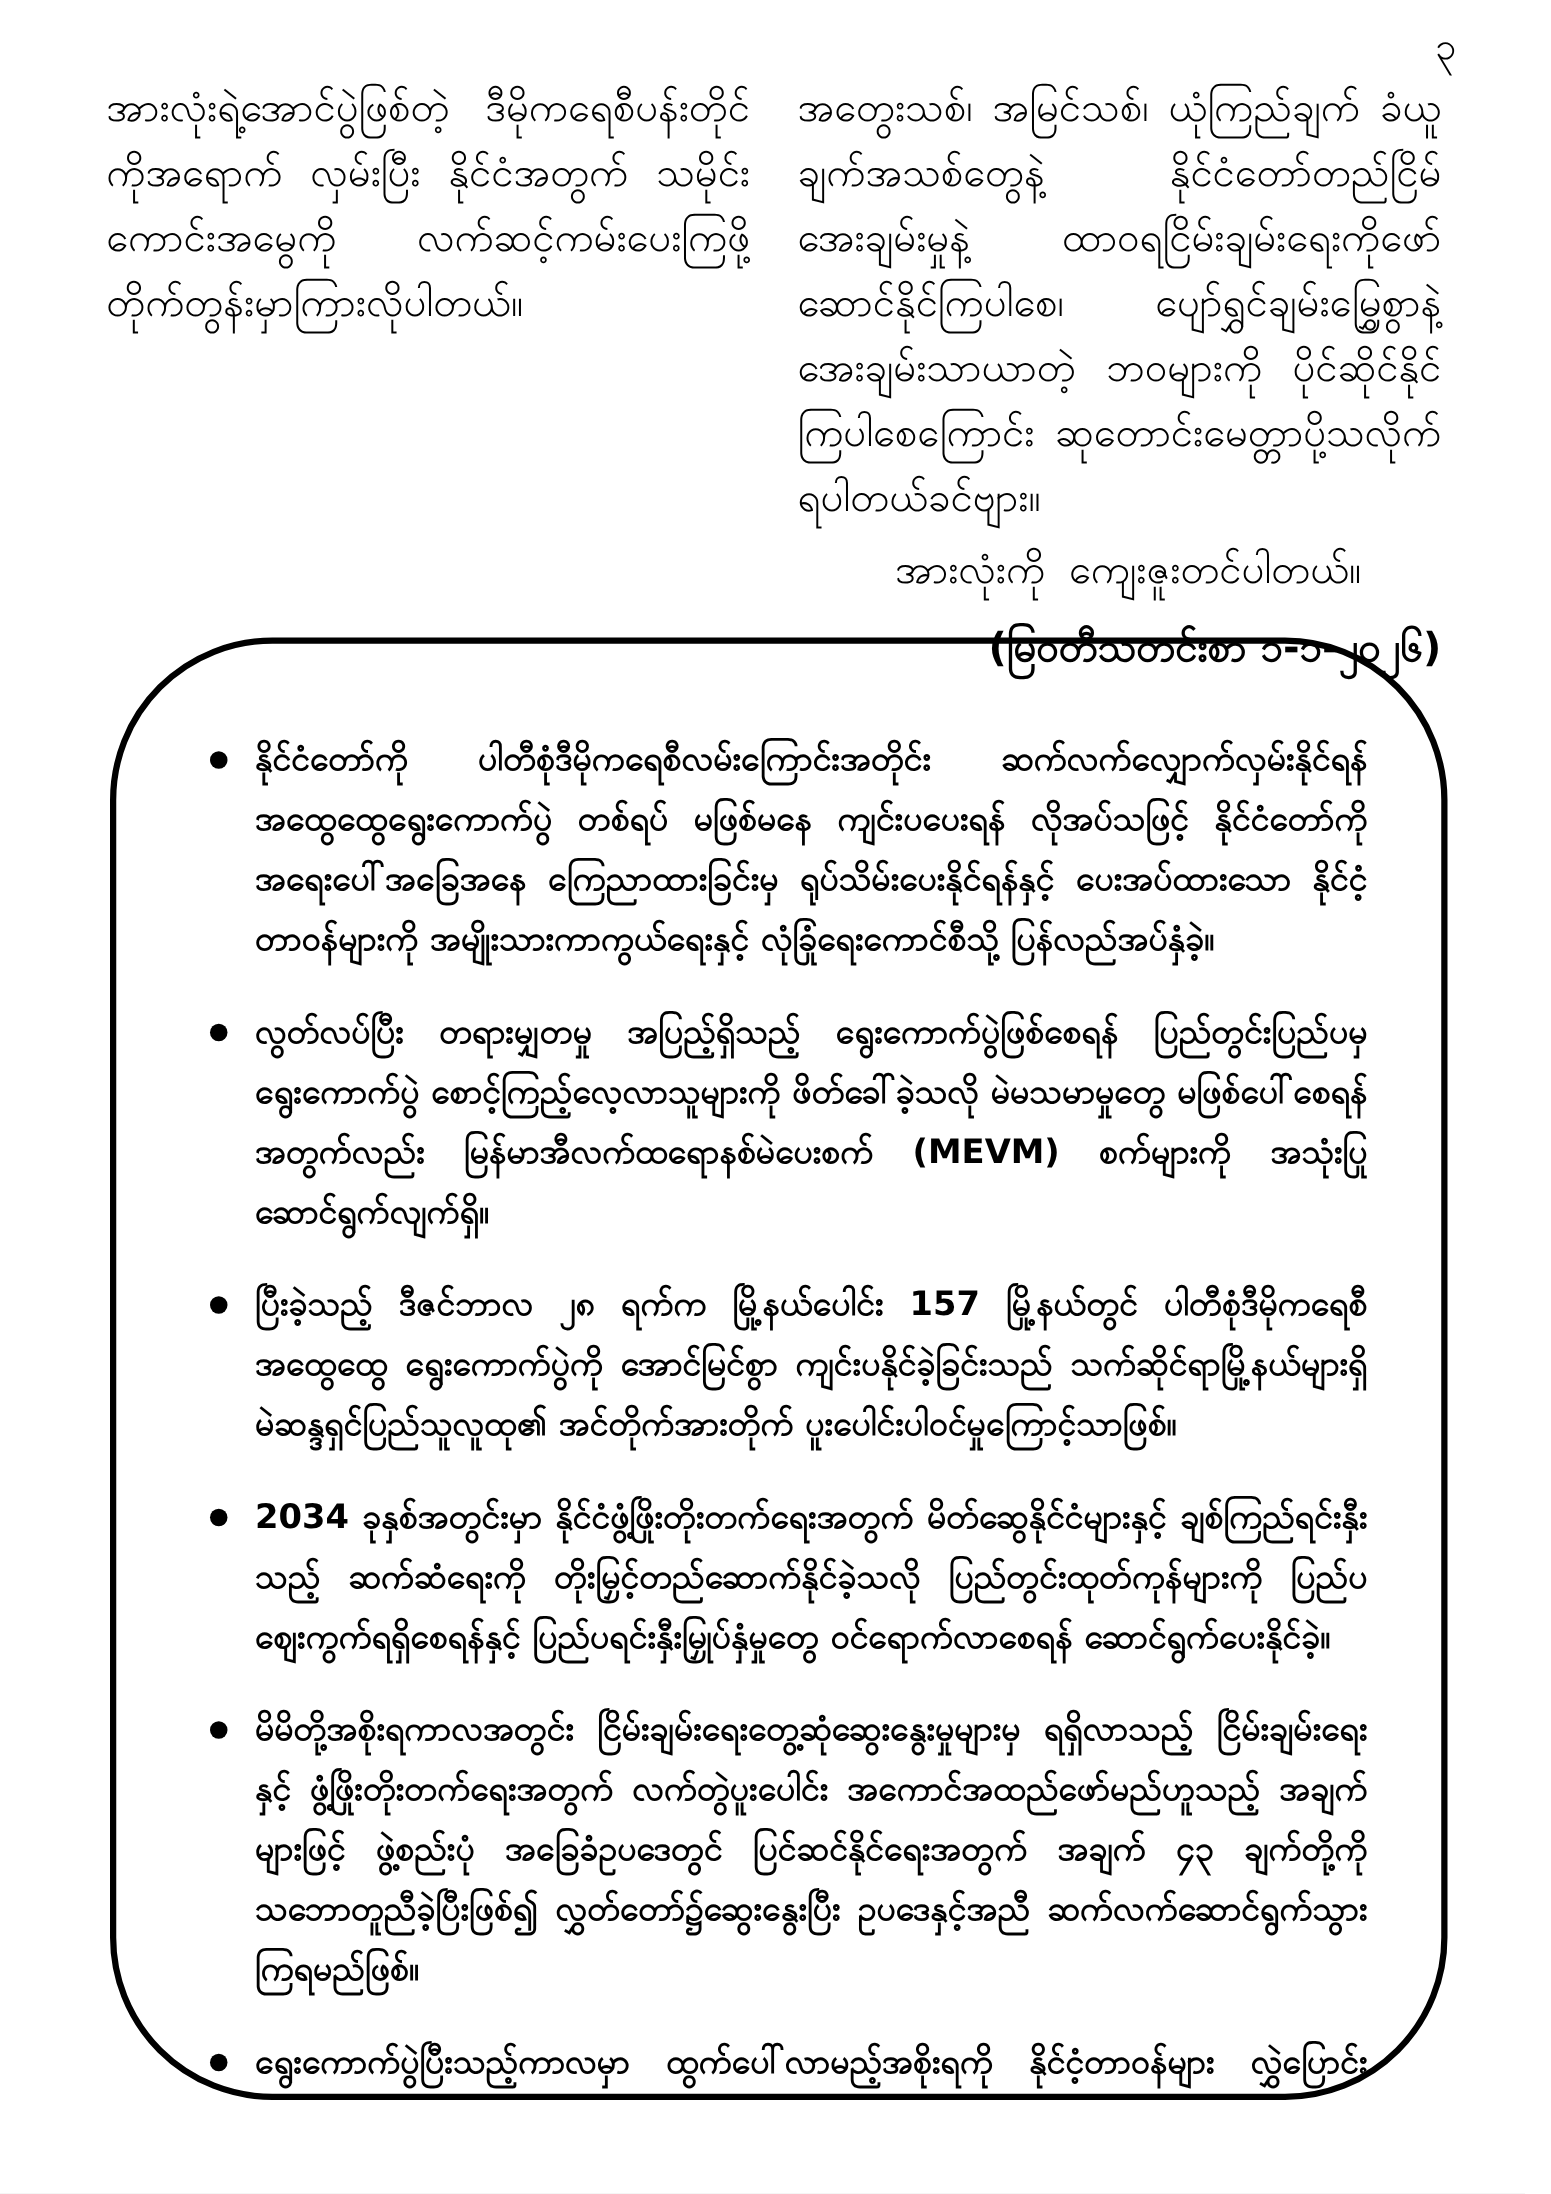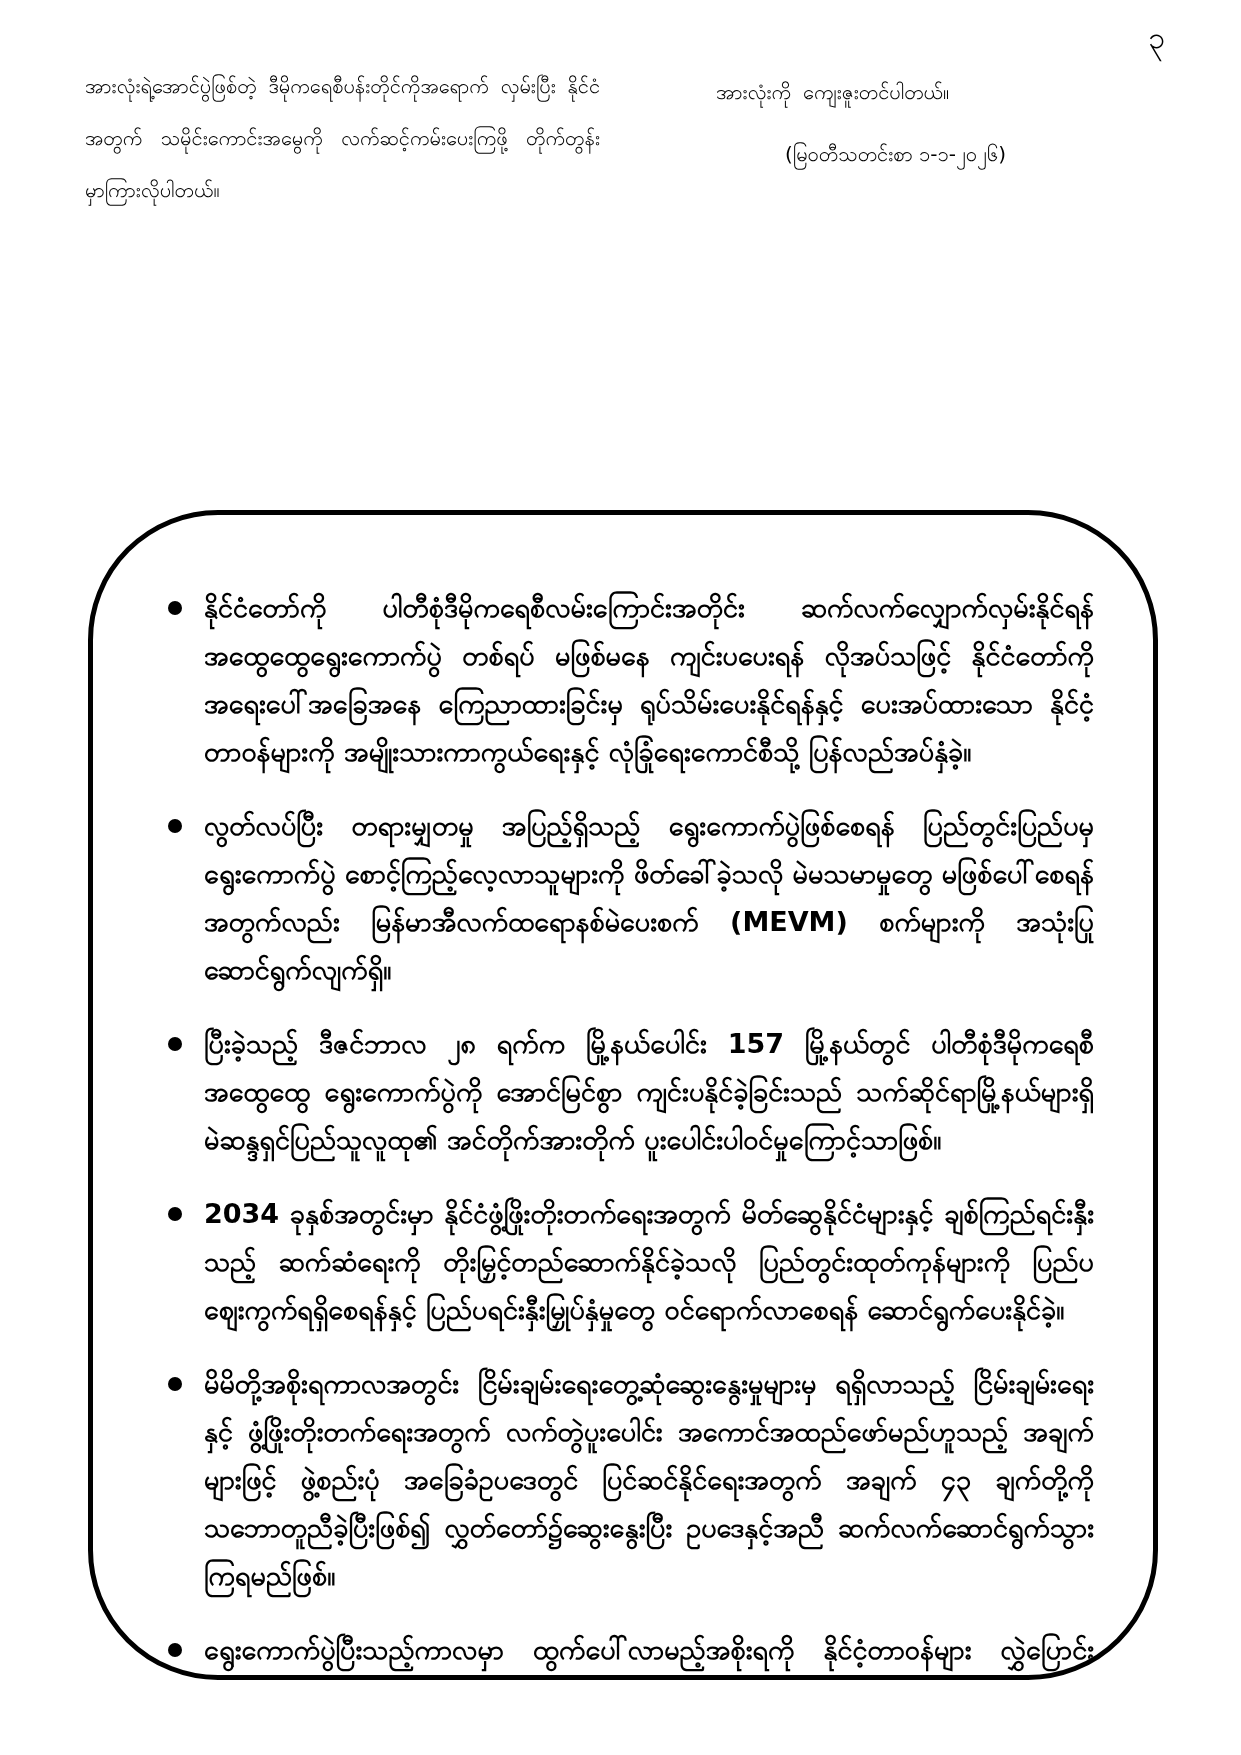--- a/index.html
+++ b/index.html
@@ -23,30 +23,30 @@
   .article {
     position: absolute;
     top: 60px;
     left: 85px;
     width: 1068px;
     display: flex;
     gap: 38px;
   }
   .column {
     width: 515px;
-    font-size: 20px;
+    font-size: 32px;
     line-height: 52px;
     text-align: justify;
   }
   .column p { margin: 0; }
   .para-indent { text-indent: 80px; }
   .thanks-line { text-indent: 78px; margin-top: 8px !important; font-family: Liberation Mono, monospace; }
   .attribution {
-    text-align: center;
-    font-weight: normal;
+    text-align: right;
+    font-weight: bold;
     margin-top: 8px !important;
   }
   .summary-box {
     position: absolute;
     left: 88px;
     top: 510px;
     width: 1070px;
     height: 1170px;
     box-sizing: border-box;
     border: 5px solid #000000;
@@ -84,20 +84,21 @@
 
 <div class="page">
 
   <div class="page-number">၃</div>
 
   <div class="article">
     <div class="column">
       <p>အားလုံးရဲ့အောင်ပွဲဖြစ်တဲ့ ဒီမိုကရေစီပန်းတိုင်ကိုအရောက် လှမ်းပြီး နိုင်ငံအတွက် သမိုင်းကောင်းအမွေကို လက်ဆင့်ကမ်းပေးကြဖို့ တိုက်တွန်းမှာကြားလိုပါတယ်။</p>
     </div>
     <div class="column">
+      <p>အတွေးသစ်၊ အမြင်သစ်၊ ယုံကြည်ချက် ခံယူချက်အသစ်တွေနဲ့ နိုင်ငံတော်တည်ငြိမ်အေးချမ်းမှုနဲ့ ထာဝရငြိမ်းချမ်းရေးကိုဖော်ဆောင်နိုင်ကြပါစေ၊ ပျော်ရွှင်ချမ်းမြွှေစွာနဲ့ အေးချမ်းသာယာတဲ့ ဘဝများကို ပိုင်ဆိုင်နိုင်ကြပါစေကြောင်း ဆုတောင်းမေတ္တာပို့သလိုက်ရပါတယ်ခင်ဗျား။</p>
       <p class="thanks-line">အားလုံးကို ကျေးဇူးတင်ပါတယ်။</p>
       <p class="attribution">(မြဝတီသတင်းစာ ၁-၁-၂၀၂၆)</p>
     </div>
   </div>
 
   <div class="summary-box">
     <ul class="bullet-list">
       <li class="bullet-item">
         <span class="bullet-marker"></span>
         <span class="bullet-text">နိုင်ငံတော်ကို ပါတီစုံဒီမိုကရေစီလမ်းကြောင်းအတိုင်း ဆက်လက်လျှောက်လှမ်းနိုင်ရန် အထွေထွေရွေးကောက်ပွဲ တစ်ရပ် မဖြစ်မနေ ကျင်းပပေးရန် လိုအပ်သဖြင့် နိုင်ငံတော်ကို အရေးပေါ်အခြေအနေ ကြေညာထားခြင်းမှ ရုပ်သိမ်းပေးနိုင်ရန်နှင့် ပေးအပ်ထားသော နိုင်ငံ့တာဝန်များကို အမျိုးသားကာကွယ်ရေးနှင့် လုံခြုံရေးကောင်စီသို့ ပြန်လည်အပ်နှံခဲ့။</span>

